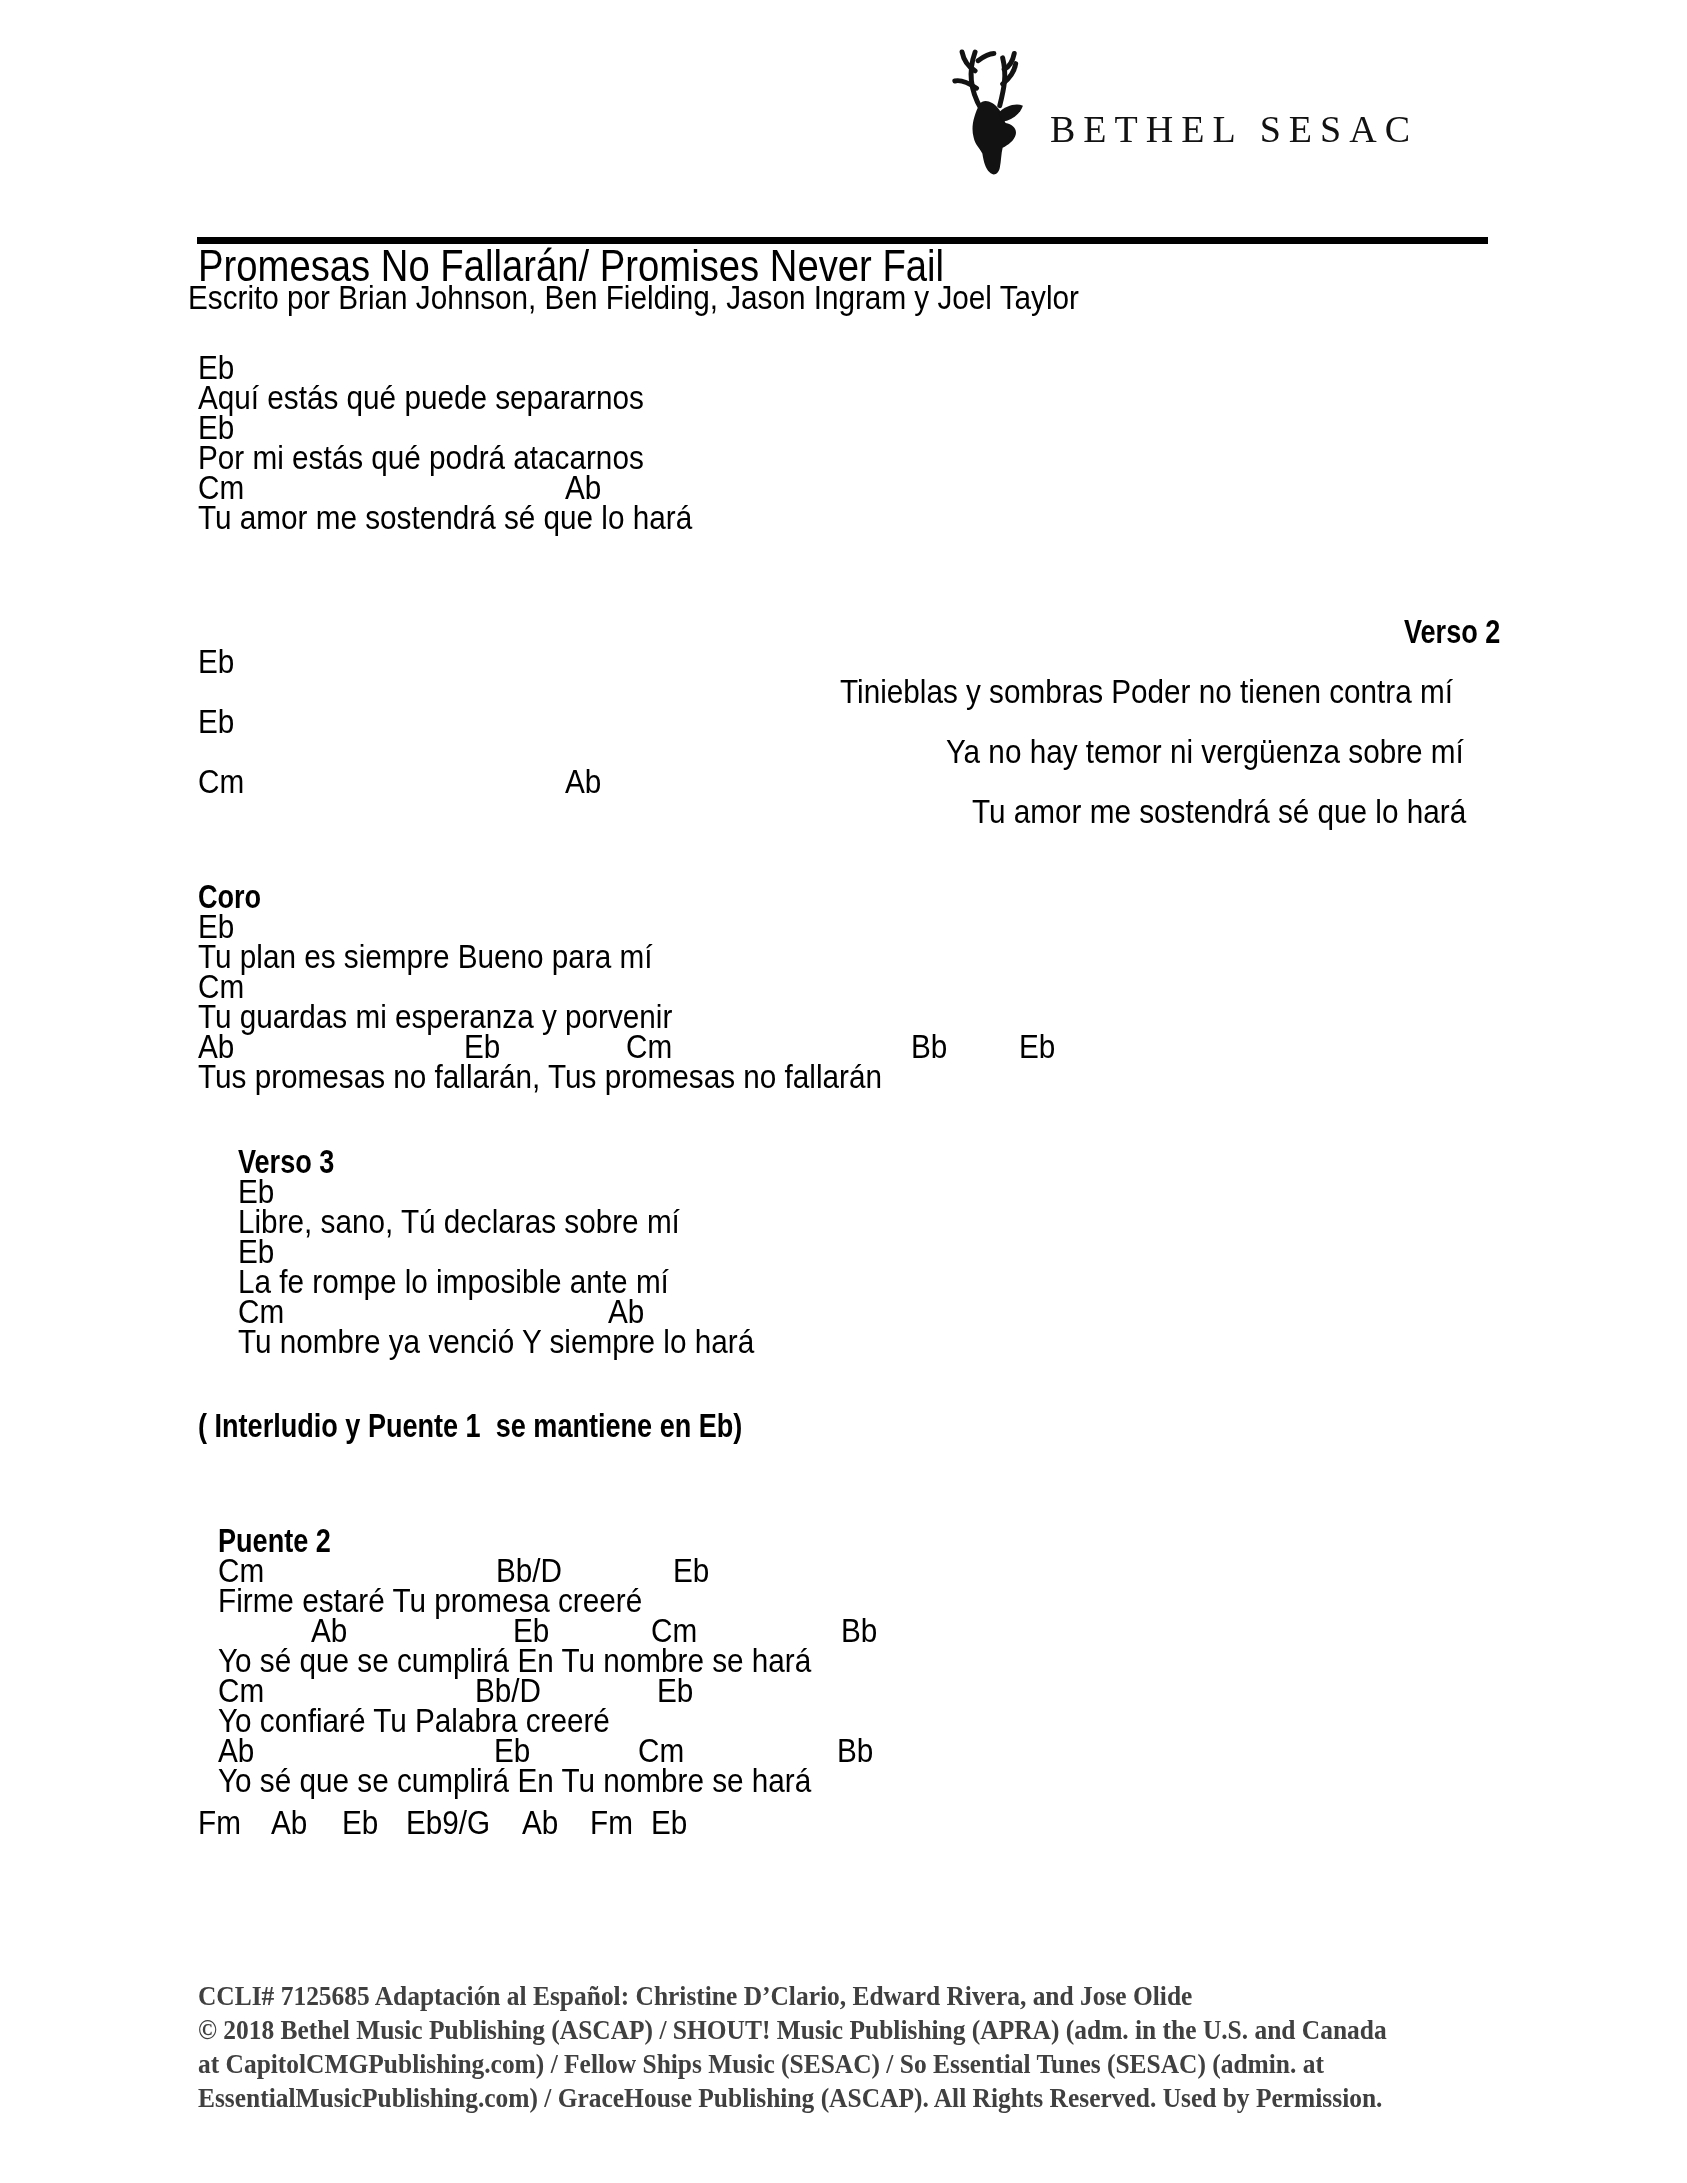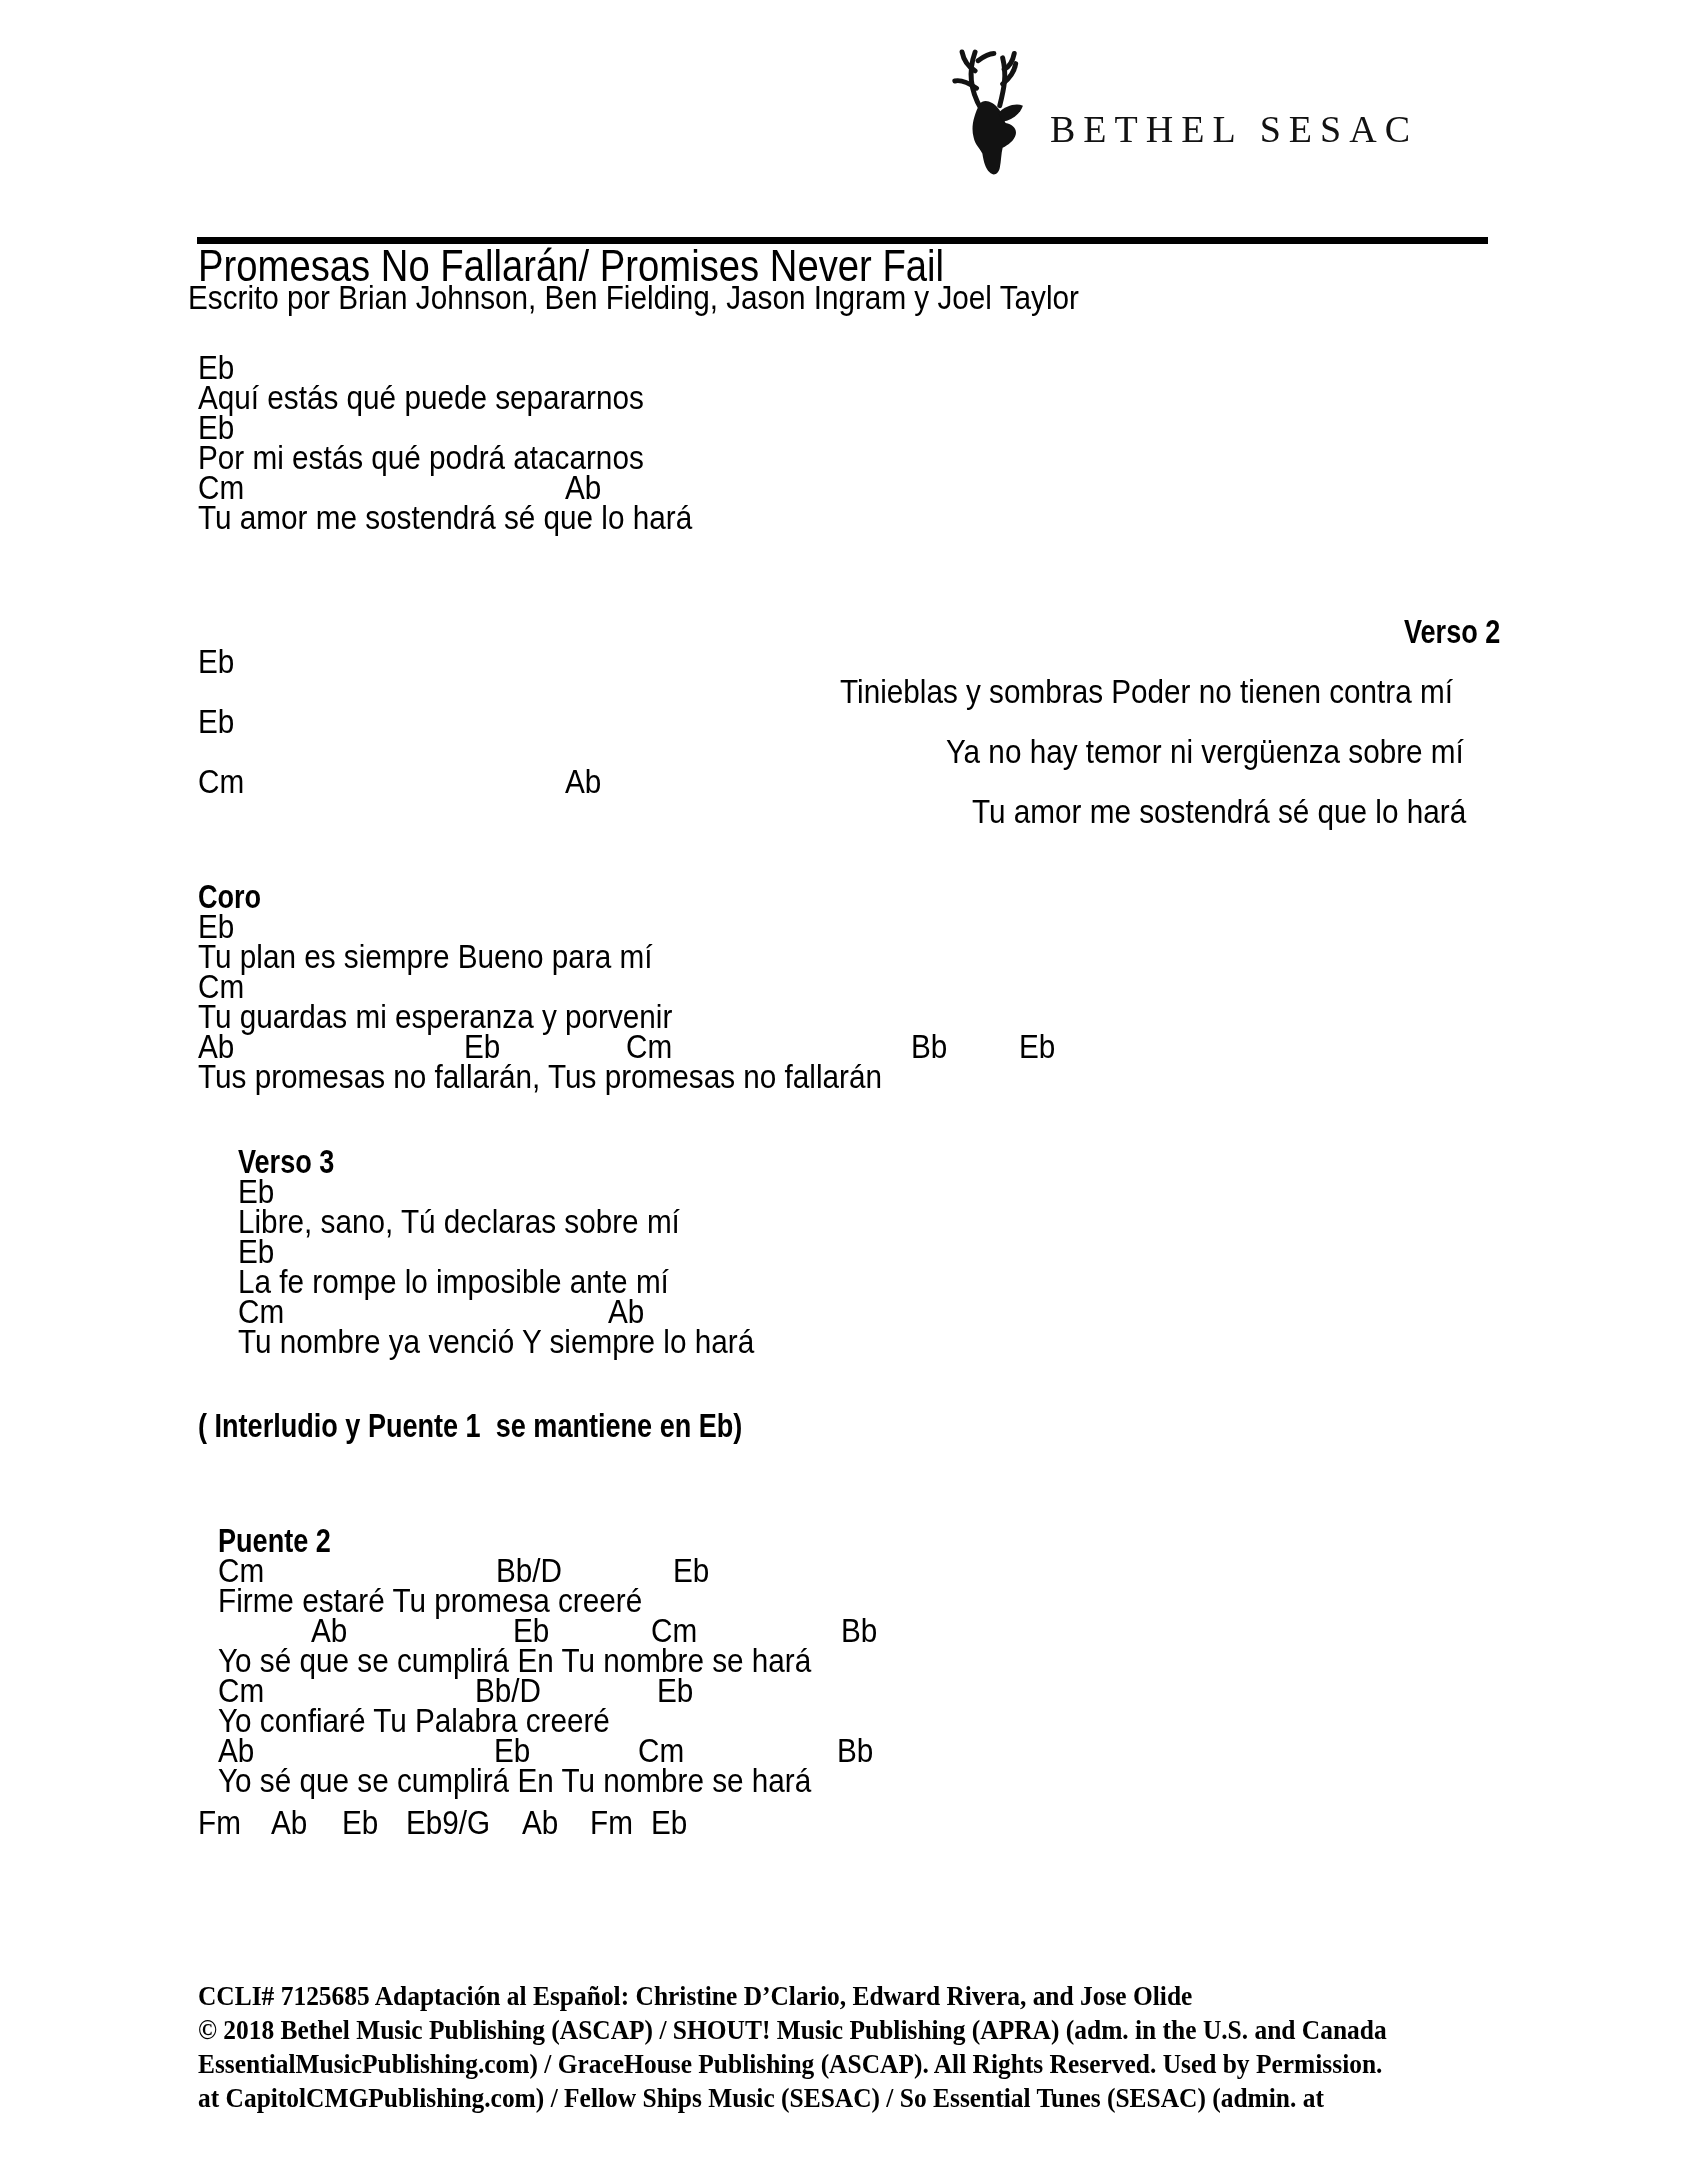--- a/index.html
+++ b/index.html
@@ -174,21 +174,21 @@
           <span class="chord cx" style="left: 73px;">Ab</span>
           <span class="chord cx" style="left: 144px;">Eb</span>
           <span class="chord cx" style="left: 208px;">Eb9/G</span>
           <span class="chord cx" style="left: 324px;">Ab</span>
           <span class="chord cx" style="left: 392px;">Fm</span>
           <span class="chord cx" style="left: 453px;">Eb</span>
         </div>
       </div>
     </div>
 
-  <div id="footer" style="color: #000000;">
+  <div id="footer" style="color: #404040;">
       <div class="fline"><span class="fcx">CCLI# 7125685 Adaptación al Español: Christine D’Clario, Edward Rivera, and Jose Olide</span></div>
       <div class="fline"><span class="fcx">© 2018 Bethel Music Publishing (ASCAP) / SHOUT! Music Publishing (APRA) (adm. in the U.S. and Canada</span></div>
+      <div class="fline"><span class="fcx">at CapitolCMGPublishing.com) / Fellow Ships Music (SESAC) / So Essential Tunes (SESAC) (admin. at</span></div>
       <div class="fline"><span class="fcx">EssentialMusicPublishing.com) / GraceHouse Publishing (ASCAP). All Rights Reserved. Used by Permission.</span></div>
-      <div class="fline"><span class="fcx">at CapitolCMGPublishing.com) / Fellow Ships Music (SESAC) / So Essential Tunes (SESAC) (admin. at</span></div>
     </div>
 
 </div>
 
 
 </body></html>

